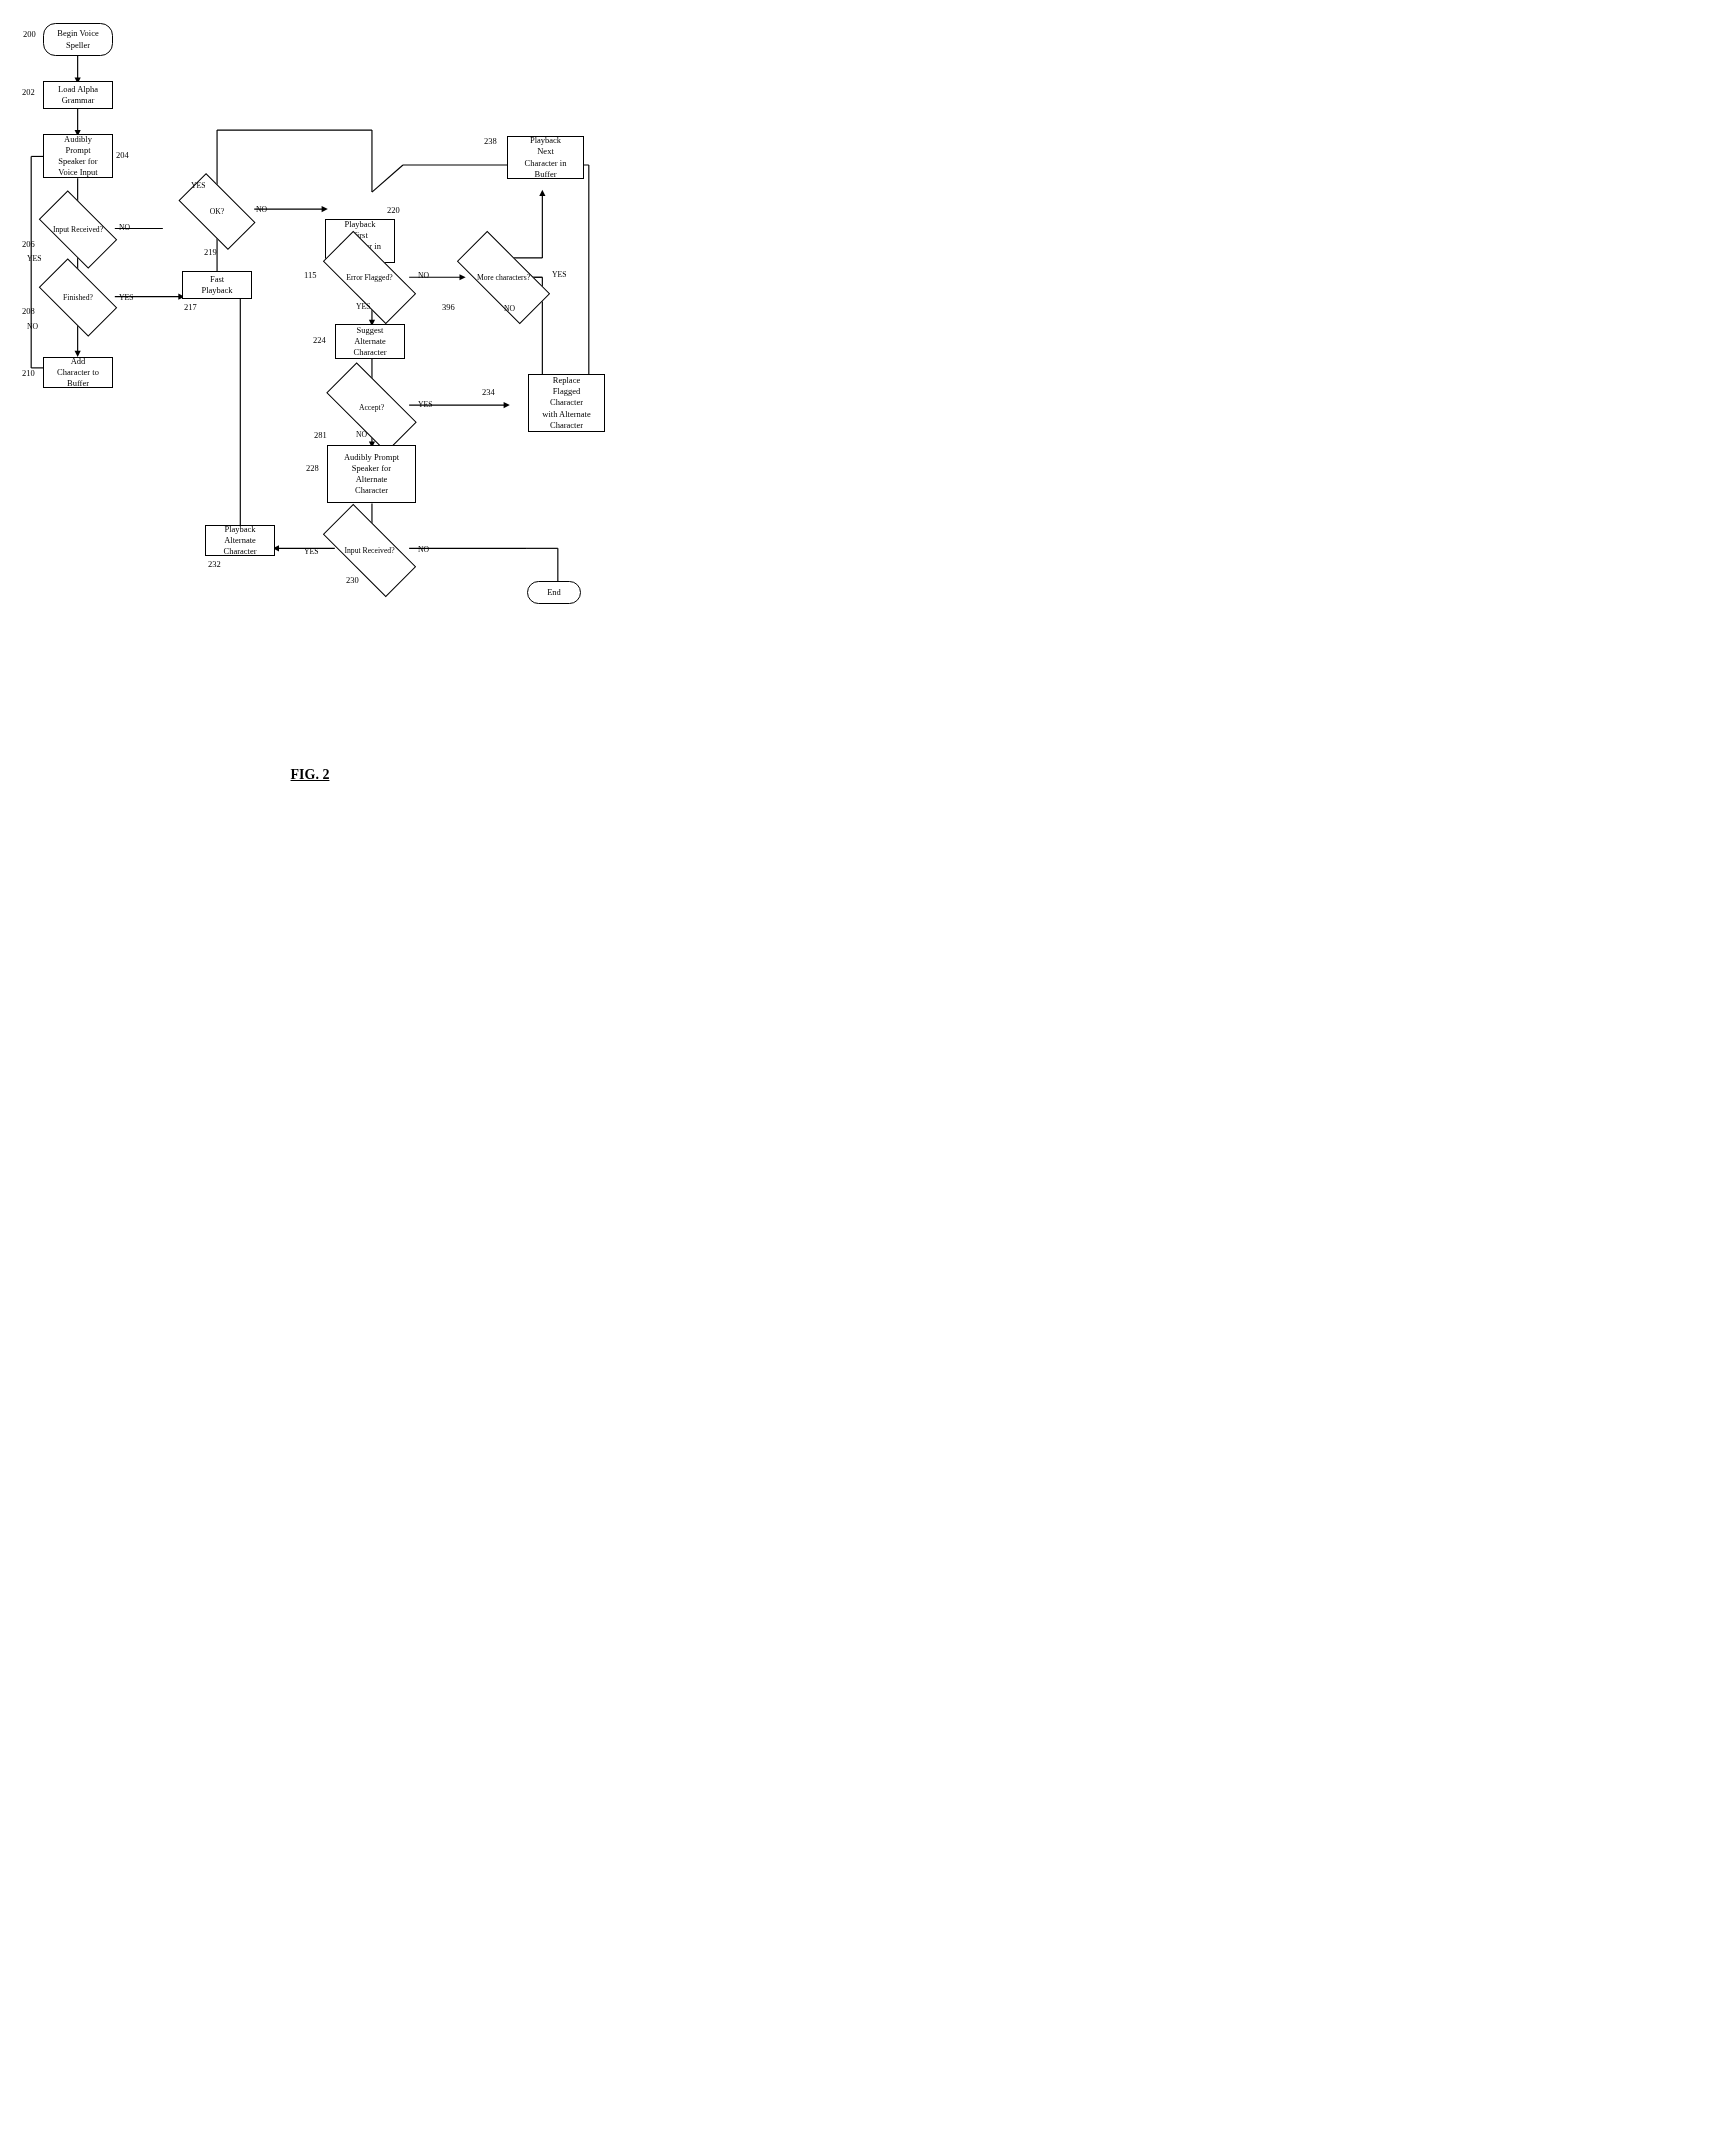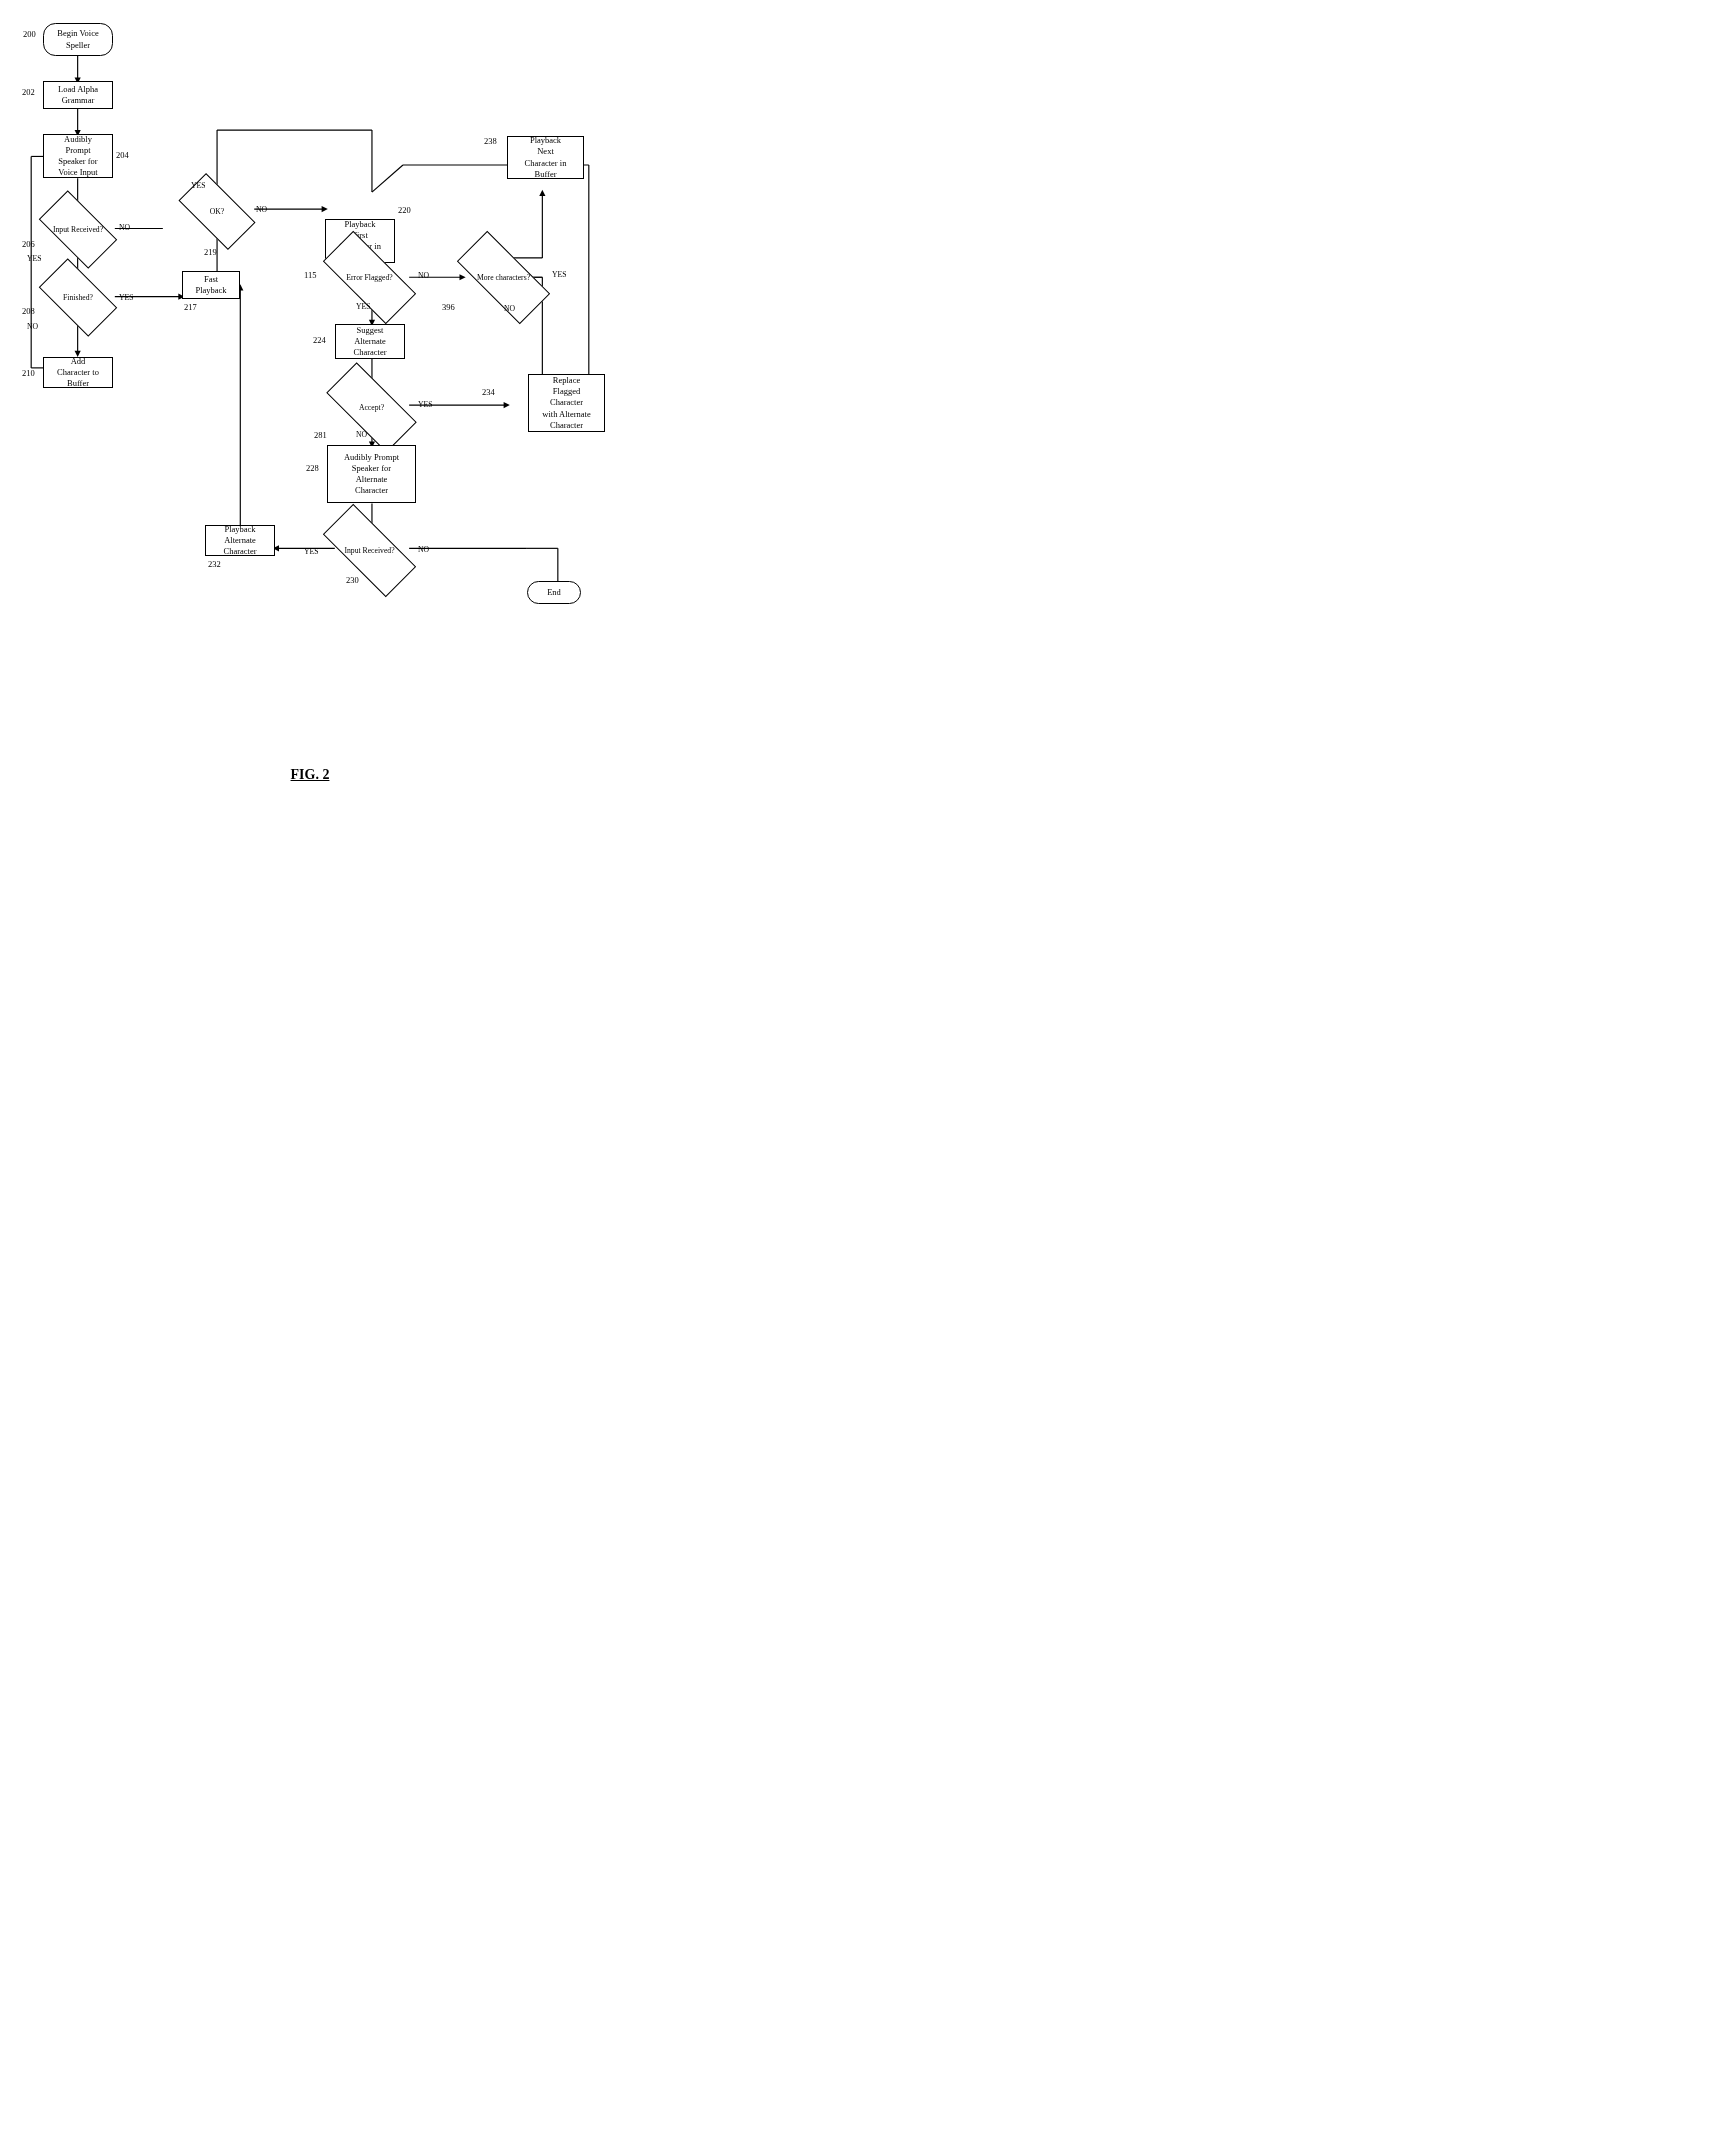--- a/index.html
+++ b/index.html
@@ -219,39 +219,39 @@
   <div class="label" style="left:22px; top:306px;">208</div>
   <div class="label" style="left:119px; top:293px; font-size:7.7px;">YES</div>
   <div class="label" style="left:27px; top:322px; font-size:7.7px;">NO</div>
 
   <div class="box" style="left:43px; top:357px; width:70px; height:31px;">
     <span>Add Character
 to Buffer</span>
   </div>
   <div class="label" style="left:22px; top:368px;">210</div>
 
-  <div class="box" style="left:182px; top:271px; width:58px; height:27px;text-align:center;">
+  <div class="box" style="left:182px; top:271px; width:70px; height:27px;text-align:center;">
     <span>Fast Playback</span>
   </div>
   <div class="label" style="left:184px; top:302px;">217</div>
 
   <div class="diamond" style="left:182px; top:192px; width:70px; height:39px;">
     <div class="diamond-inner"></div>
     <span class="diamond-text">OK?</span>
   </div>
   <div class="label" style="left:204px; top:235px;margin-top:12px;">219</div>
   <div class="label" style="left:256px; top:205px; font-size:7.7px;">NO</div>
   <div class="label" style="left:191px; top:181px; font-size:7.7px;">YES</div>
 
   <div class="box" style="left:325px; top:192px; width:70px; height:44px;margin-top:27px;">
     <span>Playback First
 Character in
 Buffer</span>
   </div>
-  <div class="label" style="left:398px; top:205px;">220</div>
+  <div class="label" style="left:387px; top:205px;">220</div>
 
   <div class="diamond" style="left:325px; top:256px; width:89px; height:43px;">
     <div class="diamond-inner"></div>
     <span class="diamond-text">Error
 Flagged?</span>
   </div>
   <div class="label" style="left:304px; top:270px;">115</div>
   <div class="label" style="left:356px; top:302px; font-size:7.7px;">YES</div>
   <div class="label" style="left:418px; top:271px; font-size:7.7px;">NO</div>
 

